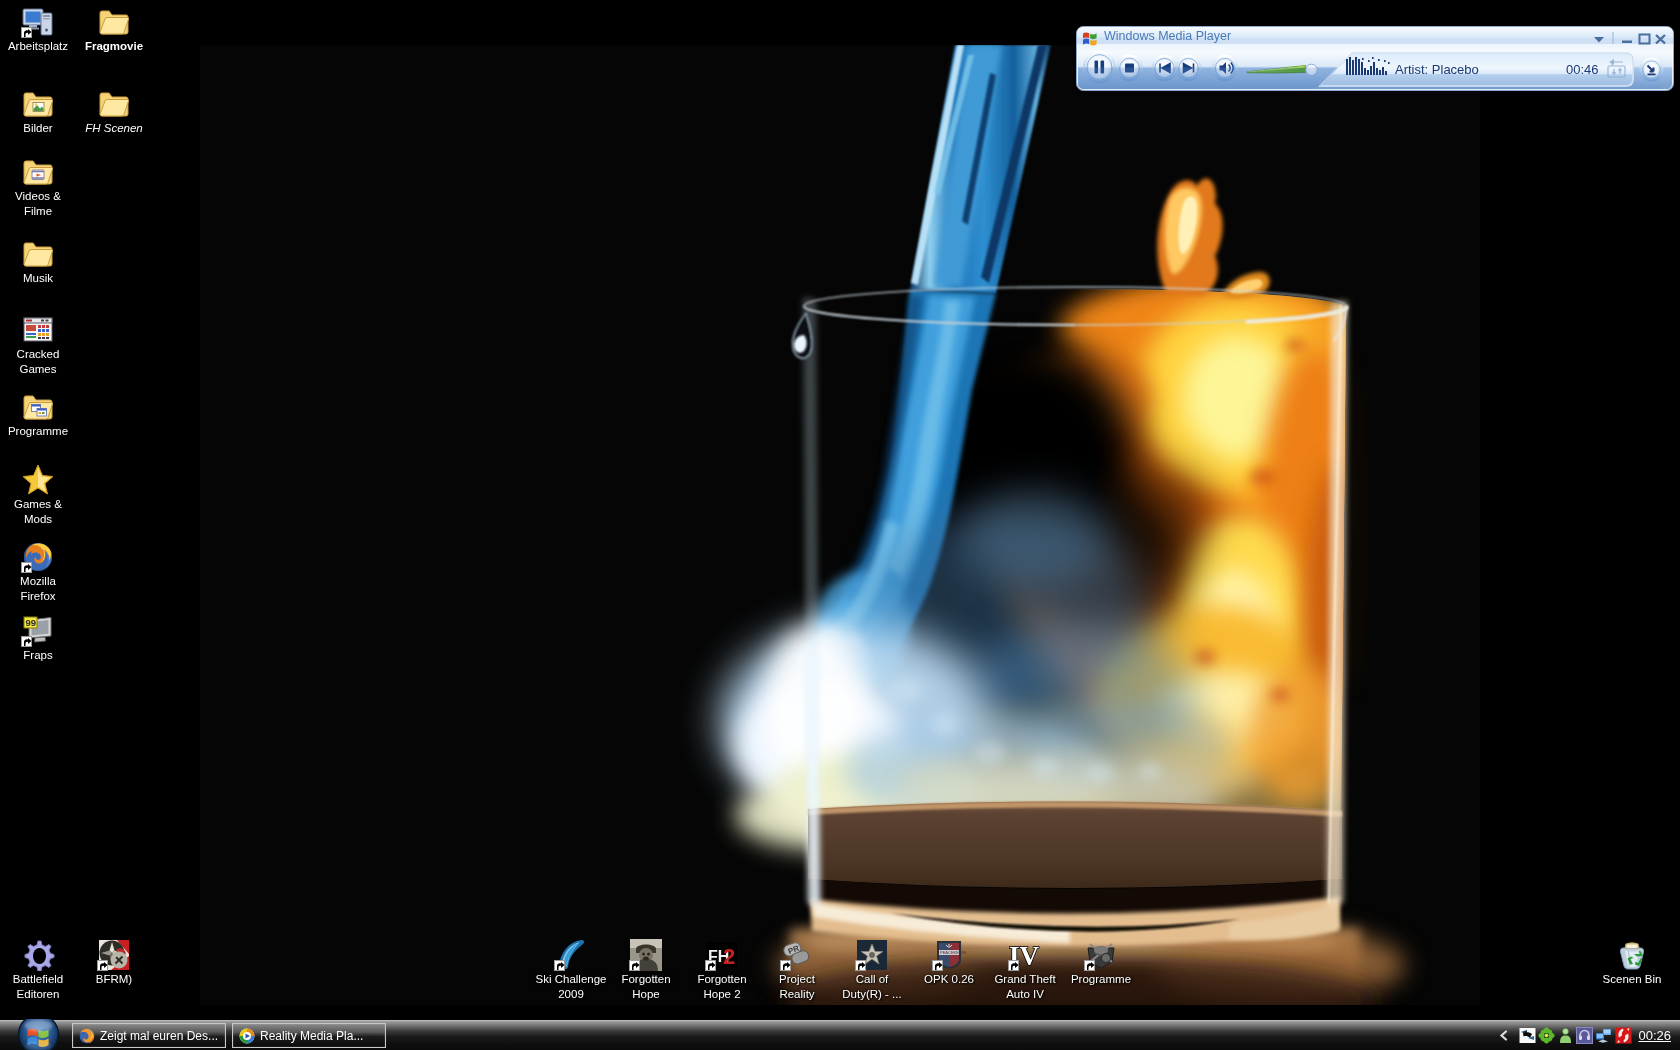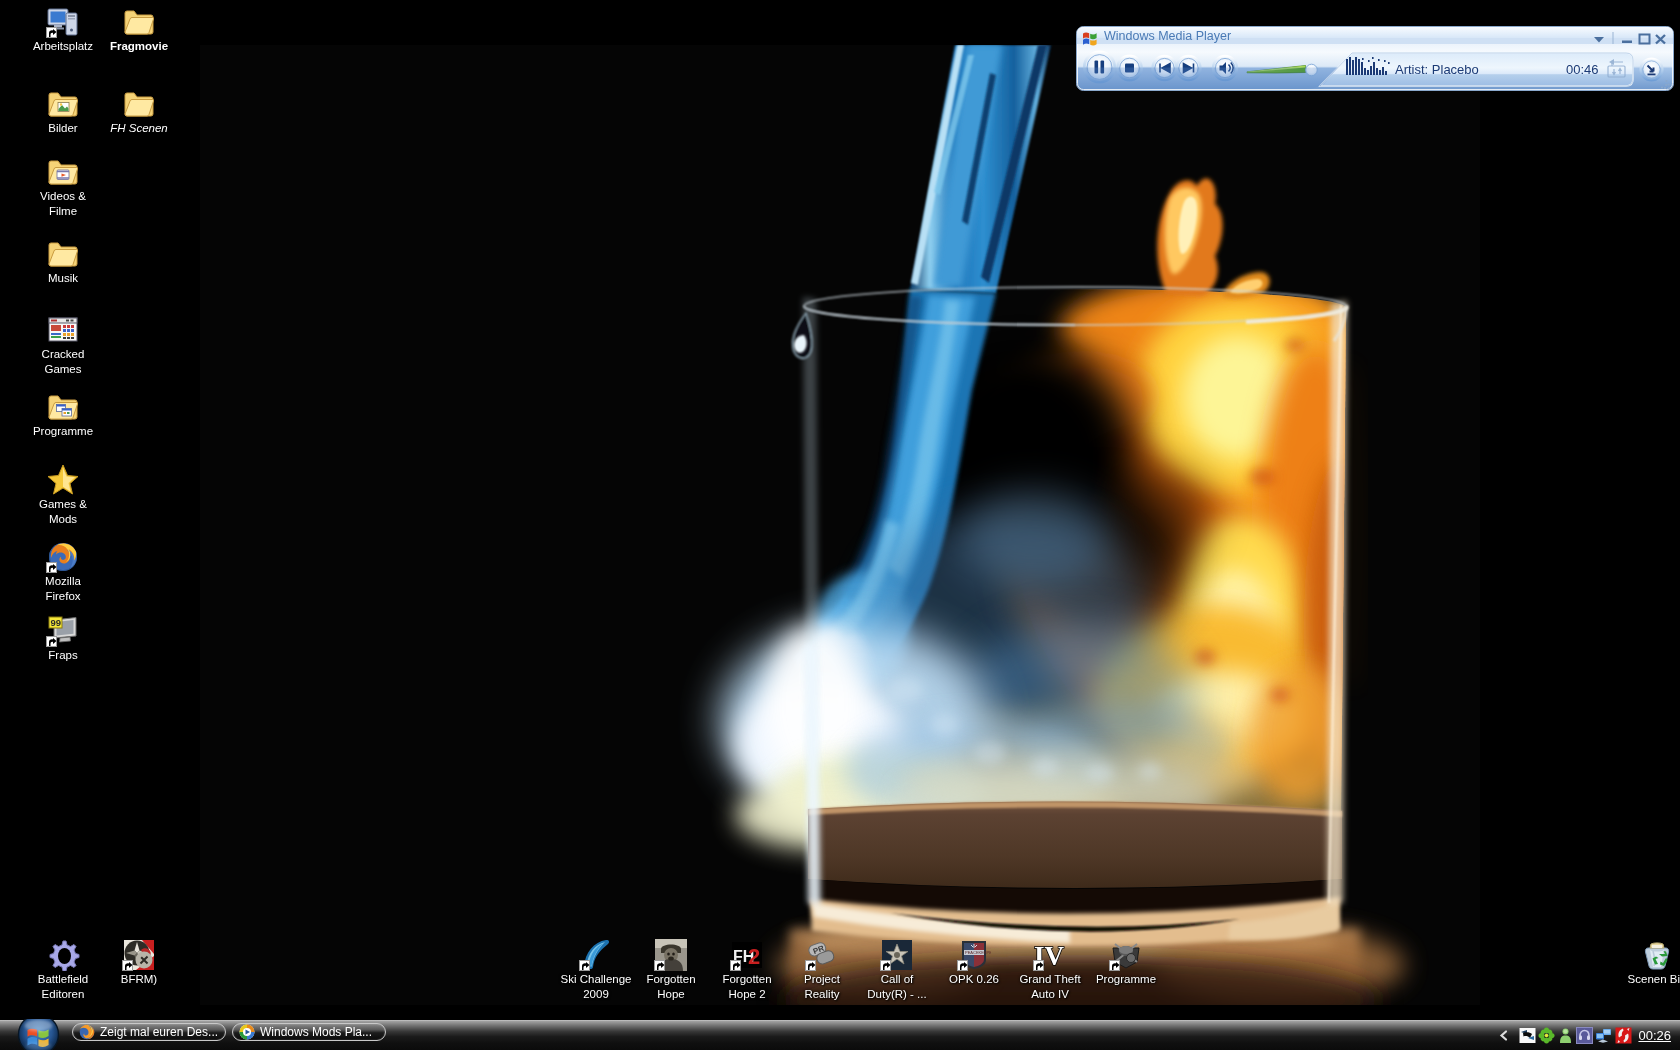--- a/index.html
+++ b/index.html
@@ -1,27 +1,27 @@
 <!DOCTYPE html>
 <html><head>
 <meta charset="utf-8">
 <style>
 * { margin:0; padding:0; box-sizing:border-box; }
 html,body { width:1680px; height:1050px; overflow:hidden; background:#000; }
 body { font-family:"Liberation Sans", sans-serif; position:relative; }
 #wall { position:absolute; left:200px; top:45px; width:1280px; height:960px; }
-.icon { position:absolute; width:76px; text-align:center; color:#fff; font-size:11.5px; line-height:14.5px;margin-left:25px; }
+.icon { position:absolute; width:76px; text-align:center; color:#fff; font-size:11.5px; line-height:14.5px; }
 .icon .ic { display:block; margin:0 auto 1px auto; position:relative; width:34px; height:33px; }
 .icon .lbl { text-shadow:1px 1px 2px #000, 0 0 3px #000; letter-spacing:0px; opacity:0.999; }
 .taskbtn .t, #tray span { opacity:0.999; }
 .icon .arrow { position:absolute; left:0px; bottom:0px; width:11px; height:11px; background:#fff; border:1px solid #9a9a9a; }
 .icon .arrow svg { position:absolute; left:0; top:0; }
 #taskbar { position:absolute; left:0; bottom:0; width:1680px; height:30px;
   background:linear-gradient(to bottom,#c9c9c9 0%,#9e9e9e 5%,#6e6e6e 20%,#383838 38%,#1b1b1b 55%,#0f0f0f 78%,#0b0b0b 100%); }
-.taskbtn { position:absolute; top:3px; height:18px; border:1px solid #c8c8c8; border-radius:9px;
+.taskbtn { position:absolute; top:3px; height:25px; border:1px solid #c8c8c8; border-radius:0;
   background:linear-gradient(to bottom,#8a8a8a 0%,#5a5a5a 35%,#1c1c1c 55%,#0a0a0a 100%);
   color:#fff; font-size:12px; display:flex; align-items:center; box-shadow:inset 0 0 2px rgba(255,255,255,.25); }
 .taskbtn .t { white-space:nowrap; overflow:hidden; }
 #tray { position:absolute; right:0; top:0; height:30px; display:flex; align-items:center; color:#fff; }
 #wmp { position:absolute; left:1076px; top:26px; width:710px; height:65px; }
 #wmp svg { opacity:0.999; }
 </style>
 </head>
 <body>
 <svg id="wall" viewBox="0 0 1280 960" preserveAspectRatio="none">
@@ -726,21 +726,21 @@
 <div class="taskbtn" style="left:72px; width:154px;">
   <svg style="margin:0 5px 0 6px" width="16" height="16" viewBox="0 0 16 16">
         <use href="#ff16"></use>
       </svg>
   <span class="t">Zeigt mal euren Des...</span>
 </div>
 <div class="taskbtn" style="left:232px; width:154px;">
   <svg style="margin:0 5px 0 6px" width="16" height="16" viewBox="0 0 16 16">
         <use href="#wmpico"></use>
       </svg>
-  <span class="t">Windows Mods Pla...</span>
+  <span class="t">Reality Media Pla...</span>
 </div>
 <div id="tray">
   <svg width="11" height="13" viewBox="0 0 11 13" style="margin-right:10px">
         <path d="M8 2.5 L3.5 6.5 L8 10.5" stroke="#dcdcdc" stroke-width="2.2" fill="none" stroke-linecap="round"></path>
       </svg>
   <svg width="17" height="17" viewBox="0 0 17 17" style="margin-right:2px">
         <rect x="0.5" y="1" width="16" height="15" fill="#f8f8f8"></rect>
         <path d="M2 5 L8 3 L8 7 Z" fill="#1a3a5a"></path>
         <path d="M4 6 C7 4.5 11 5 13 7 L11 11 C9 9 6.5 8.5 4.5 9.5 Z" fill="#0c0c0c"></path>
         <path d="M9 11 L15 9 L15 13 Z" fill="#2a6aa0"></path>

